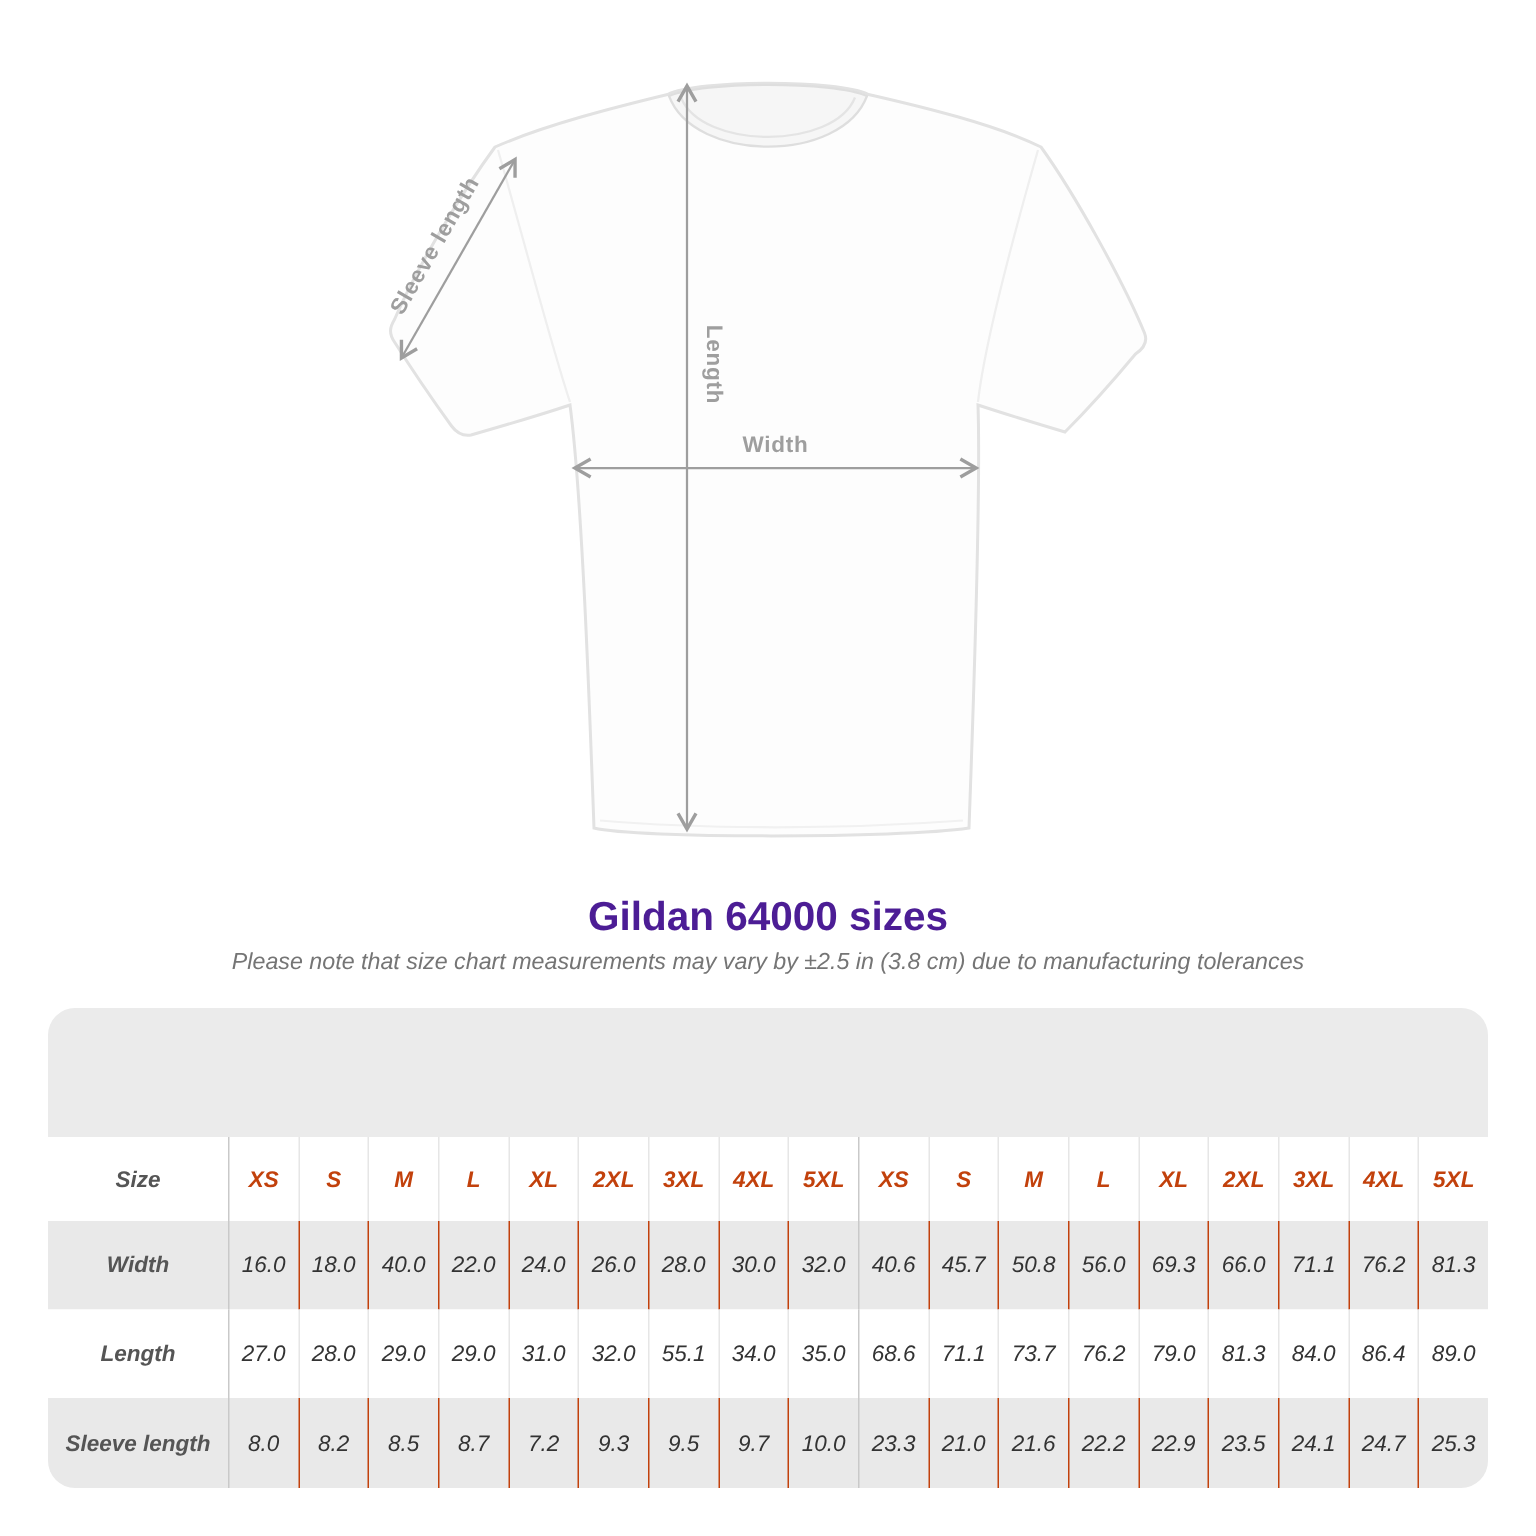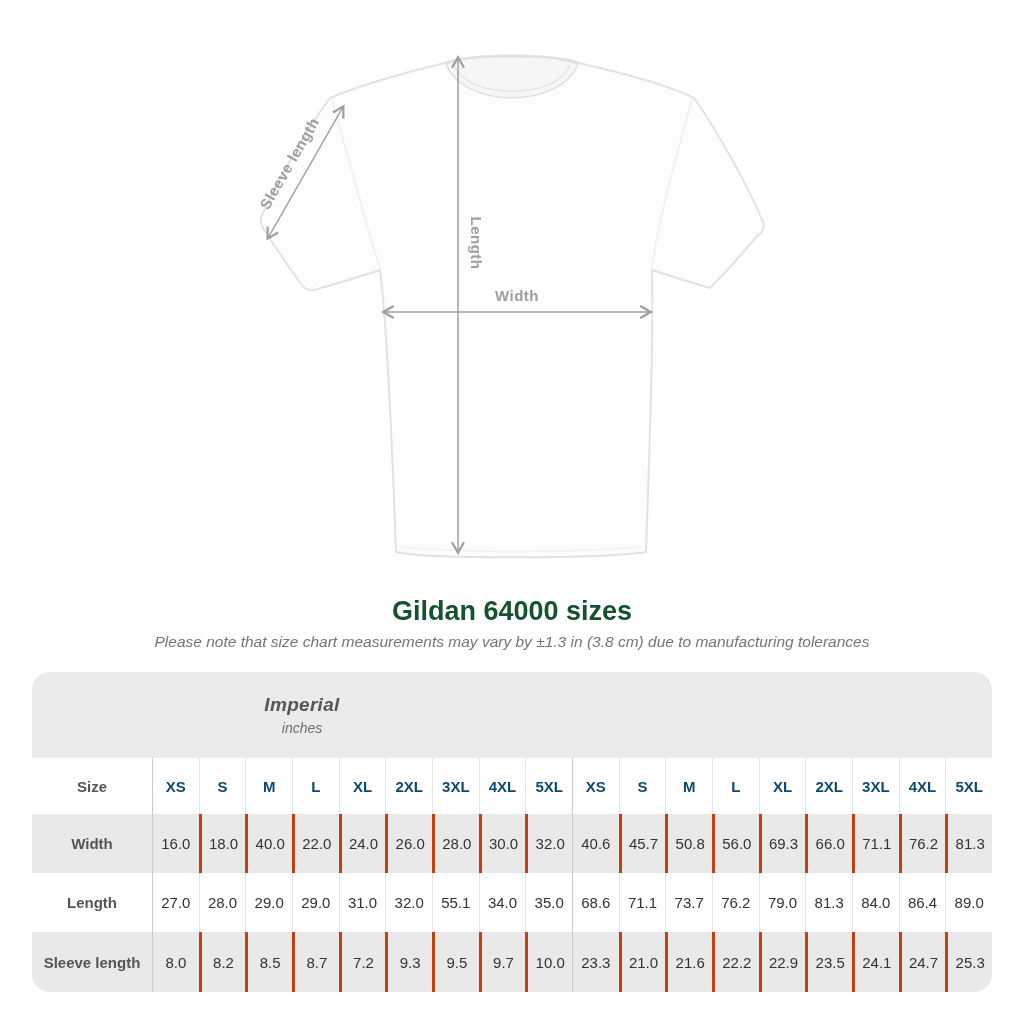--- a/index.html
+++ b/index.html
@@ -6,48 +6,48 @@
   html,body { width:1024px; height:1024px; background:#ffffff;
     font-family:"Liberation Sans","DejaVu Sans",sans-serif; }
   .canvas { position:relative; width:1024px; height:1024px; background:#fff; overflow:hidden; }
 
   
   .shirt-wrap { position:absolute; left:0; top:0; width:1024px; height:600px; }
   .ann-text { font-weight:700; font-size:15px; fill:#9e9e9e; letter-spacing:.5px; }
 
   
   .page-title { position:absolute; left:0; top:596px; width:1024px; text-align:center;
-    font-size:27px; font-weight:700; color:#14532d; }
+    font-size:27px; font-weight:700; color:#4c1d95; }
   .page-subtitle { position:absolute; left:0; top:633px; width:1024px; text-align:center;
     font-style:italic; font-size:15.5px; color:#757575; }
 
   
   .tbl { position:absolute; left:32px; top:672px; width:960px; height:320px;
     border-radius:18px; overflow:hidden; }
   .tbl-head { display:flex; height:86px; background:#ebebeb; }
   .half { display:flex; flex-direction:column; align-items:center; justify-content:center; gap:4px; }
   .half.left  { width:540px; }
   .half.right { width:420px; }
   .uname { font-style:italic; font-weight:700; font-size:19px; color:#565656; letter-spacing:.3px; }
   .usub  { font-style:italic; font-size:14px; color:#6e6e6e; }
 
-  .trow { display:grid; grid-template-columns:120px repeat(18,1fr); align-items:stretch; }
+  .trow { display:grid; grid-template-columns:120px repeat(18,1fr); align-items:stretch;font-style:italic; }
   .trow.white { background:#ffffff; }
   .trow.gray  { background:#e9e9e9; }
   .r-size   { height:56px; }
   .r-width  { height:59px; }
   .r-length { height:59px; }
   .r-sleeve { height:60px; }
 
   .cell { display:flex; align-items:center; justify-content:center;
     font-size:15px; color:#333333; }
   .cell.lbl { font-weight:700; color:#555555; font-size:15px; }
-  .cell.szh { font-weight:700; color:#0c4a6e; }
+  .cell.szh { font-weight:700; color:#c2410c; }
   .white .cell.sep  { border-left:1px solid #e6e6e6; }
-  .gray  .cell.sep  { border-left:3px solid #c2410c; }
+  .gray  .cell.sep  { border-left:1px solid #c2410c; }
   .cell.sepM { border-left:1px solid #c9c9c9; }
 </style>
 </head>
 <body>
 
 <div class="canvas">
 
   <div class="shirt-wrap">
     <svg width="1024" height="600" viewBox="0 0 1024 600">
       <defs>
@@ -85,29 +85,25 @@
       <line x1="458" y1="58" x2="458" y2="552" stroke="#9e9e9e" stroke-width="1.5" marker-start="url(#ah)" marker-end="url(#ah)"></line>
       <line x1="384" y1="312" x2="650" y2="312" stroke="#9e9e9e" stroke-width="1.5" marker-start="url(#ah)" marker-end="url(#ah)"></line>
 
       <text class="ann-text" transform="translate(294,166) rotate(-60)" text-anchor="middle">Sleeve length</text>
       <text class="ann-text" transform="translate(471,243) rotate(90)" text-anchor="middle">Length</text>
       <text class="ann-text" x="517" y="301" text-anchor="middle">Width</text>
     </svg>
   </div>
 
   <div class="page-title">Gildan 64000 sizes</div>
-  <div class="page-subtitle">Please note that size chart measurements may vary by ±1.3 in (3.8 cm) due to manufacturing tolerances</div>
+  <div class="page-subtitle">Please note that size chart measurements may vary by ±2.5 in (3.8 cm) due to manufacturing tolerances</div>
 
   <div class="tbl">
 
     <div class="tbl-head">
-      <div class="half left">
-        <div class="uname">Imperial</div>
-        <div class="usub">inches</div>
-      </div>
     </div>
 
     <div class="trow white r-size">
       <div class="cell lbl">Size</div>
       <div class="cell szh sepM">XS</div>
       <div class="cell szh sep">S</div>
       <div class="cell szh sep">M</div>
       <div class="cell szh sep">L</div>
       <div class="cell szh sep">XL</div>
       <div class="cell szh sep">2XL</div>

